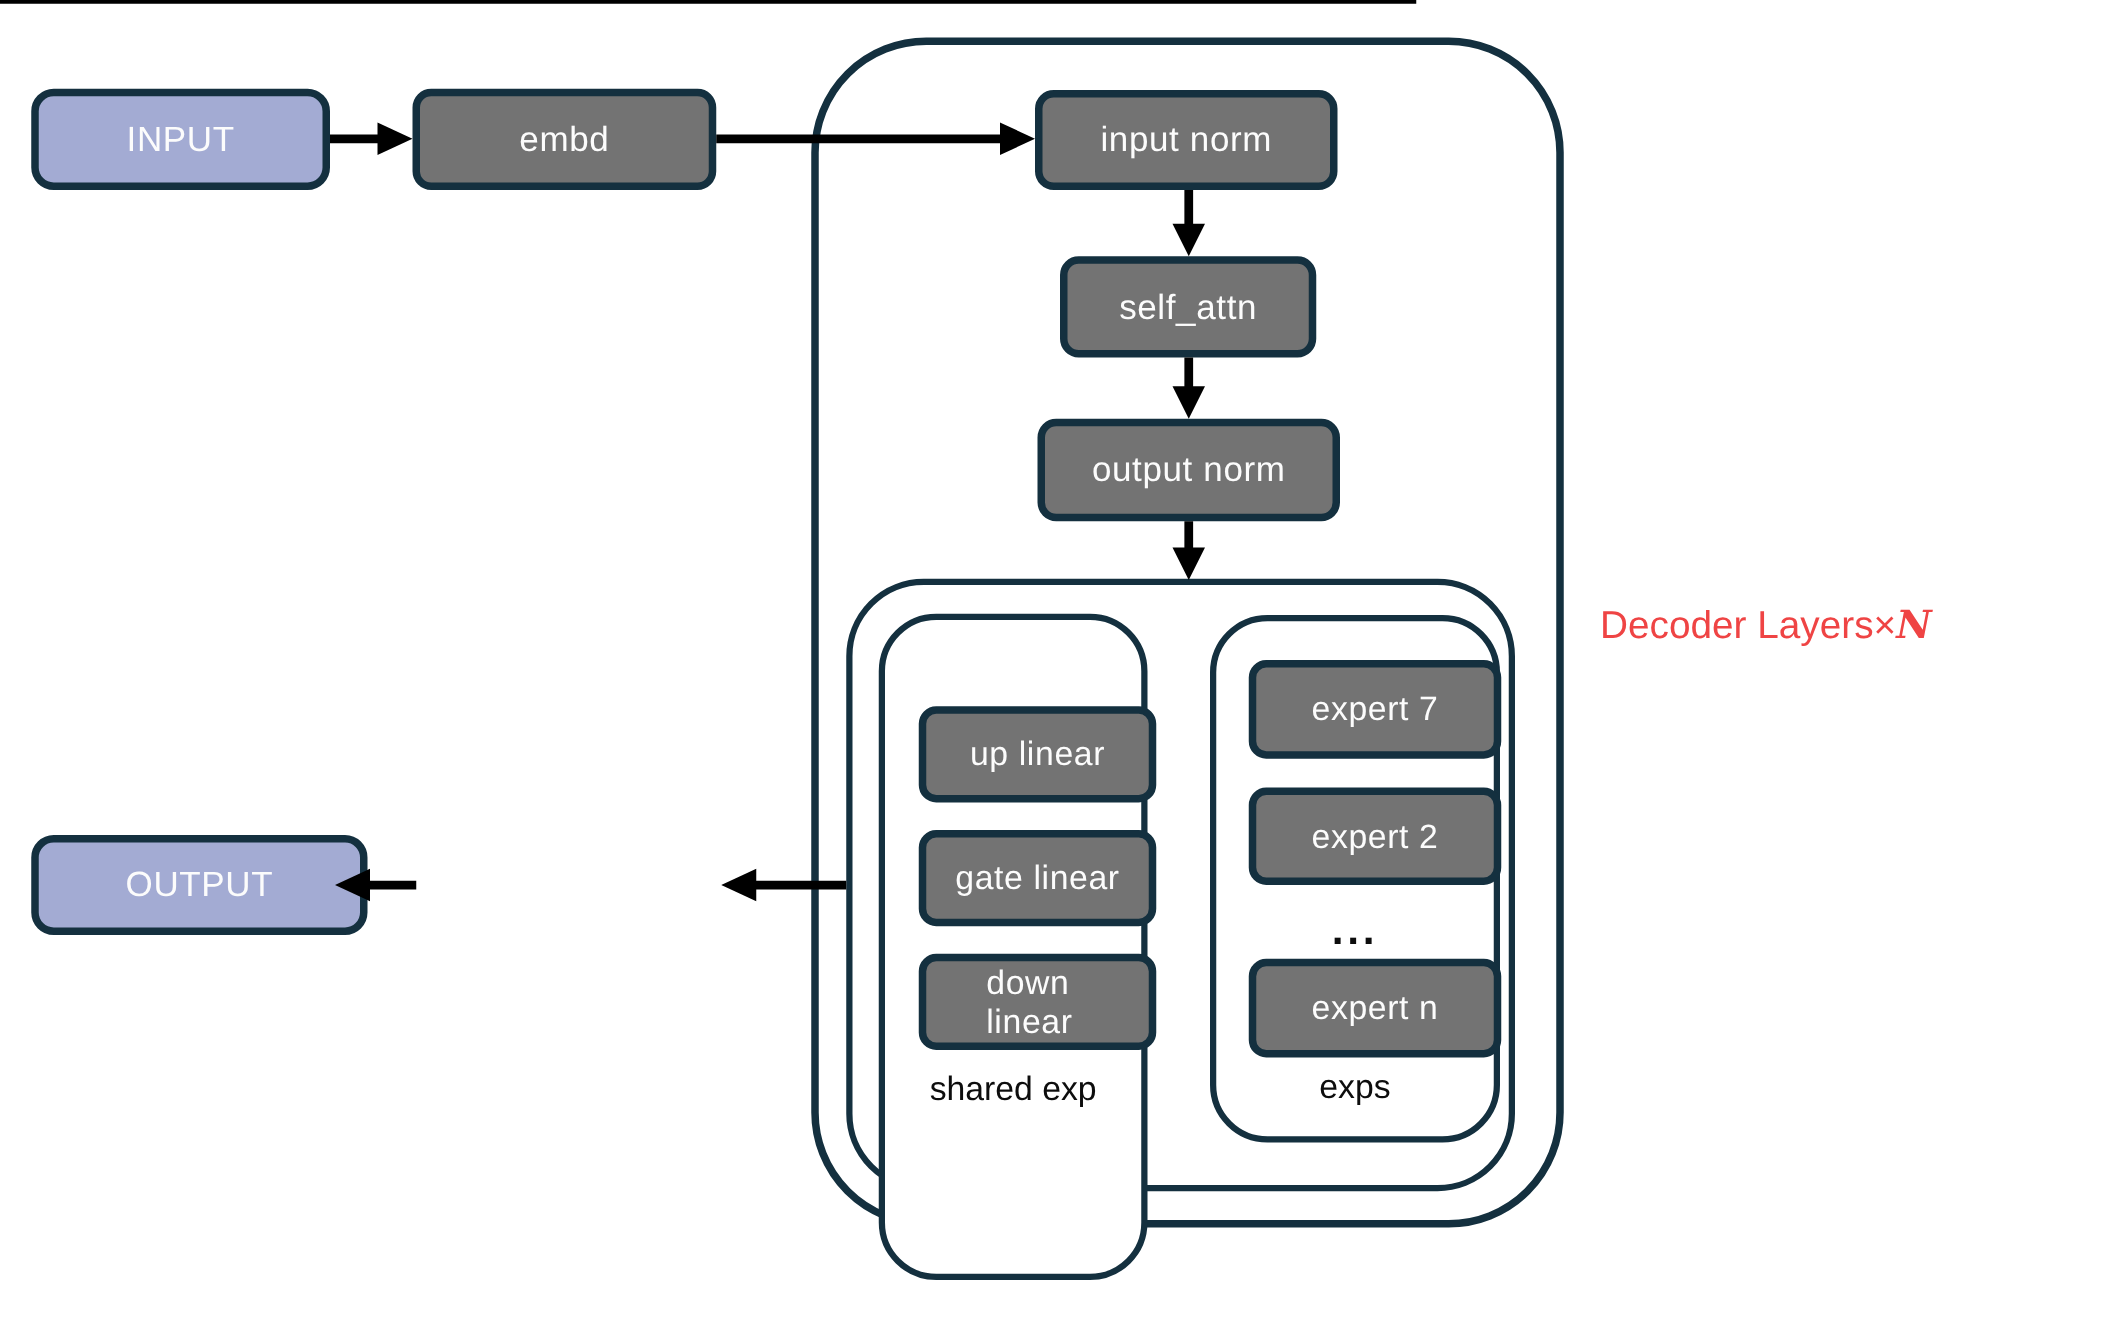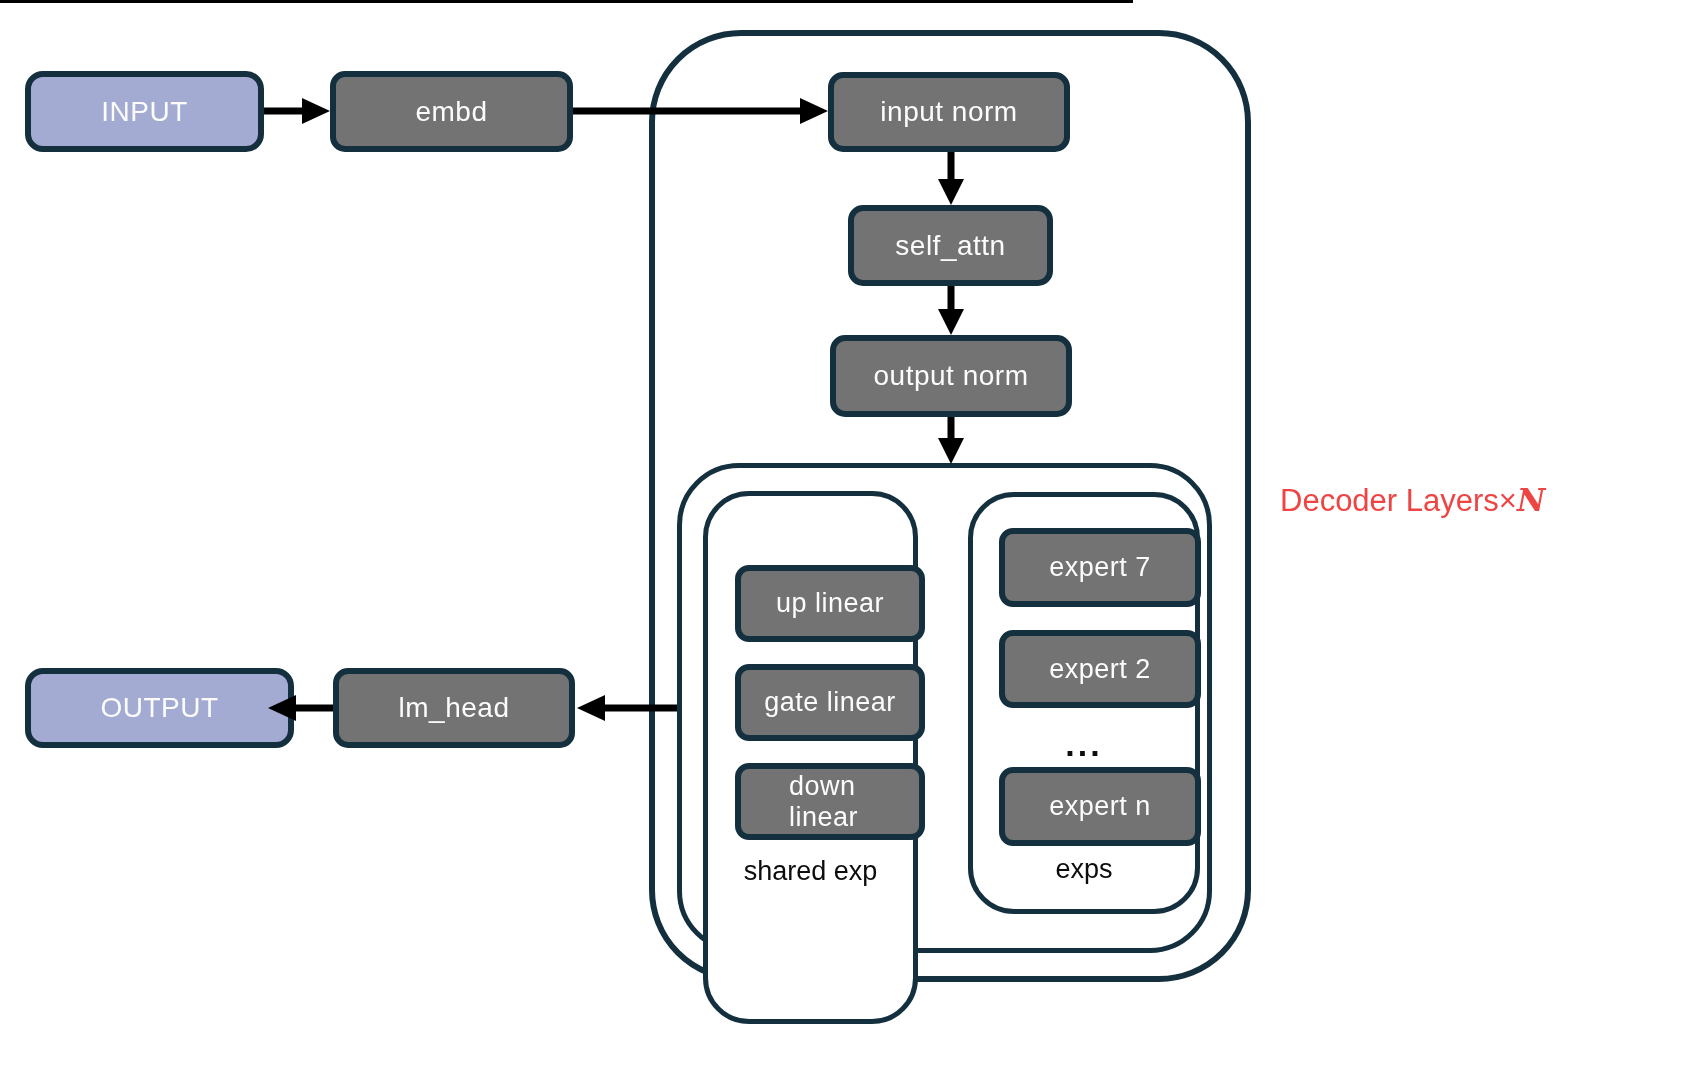--- a/index.html
+++ b/index.html
@@ -59,21 +59,20 @@
       <div class="lbl grp-lbl" style="left:0;width:222px;top:357px;">exps</div>
     </div>
   </div>
 
   <div class="node mod" style="left:828px;top:72px;width:242px;height:80px;">input norm</div>
   <div class="node mod" style="left:848px;top:205px;width:205px;height:81px;">self_attn</div>
   <div class="node io" style="left:25px;top:71px;width:239px;height:81px;">INPUT</div>
 
   <div class="node mod" style="left:830px;top:335px;width:242px;height:82px;">output norm</div>
   <div class="node mod" style="left:330px;top:71px;width:243px;height:81px;">embd</div>
-  <div class="node mod" style="left:333px;top:668px;width:242px;height:80px;">lm_head</div>
   <div class="node io" style="left:25px;top:668px;width:269px;height:80px;">OUTPUT</div>
 
   <div class="lbl decoder-lbl" style="left:1280px;top:482px;">
     <span>Decoder Layers</span><span>×</span><span class="nvar">N</span>
   </div>
 
   <svg class="arrows" width="1702" height="1068" viewBox="0 0 1702 1068">
 
     <line x1="264" y1="111" x2="304" y2="111" stroke="#000" stroke-width="7"></line>
     <polygon points="330,111 302,98 302,124" fill="#000"></polygon>

